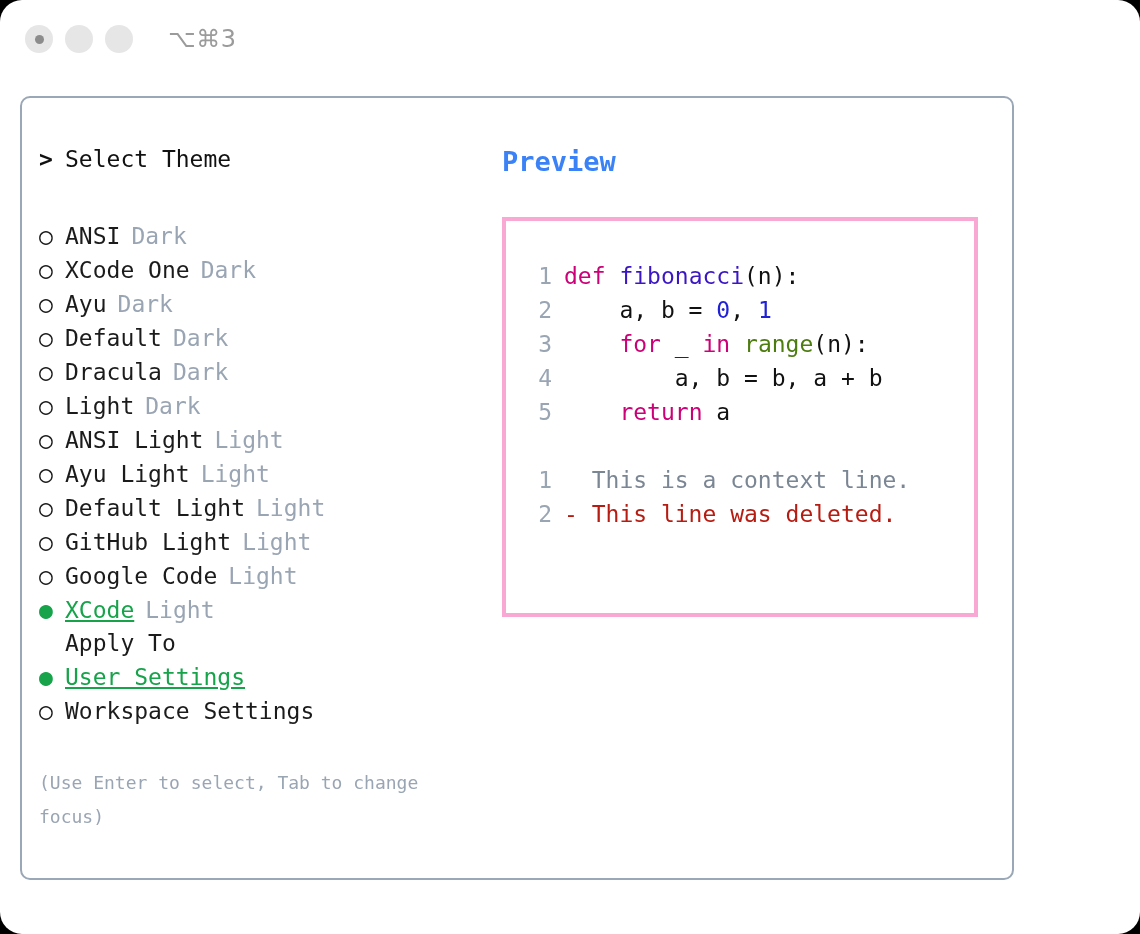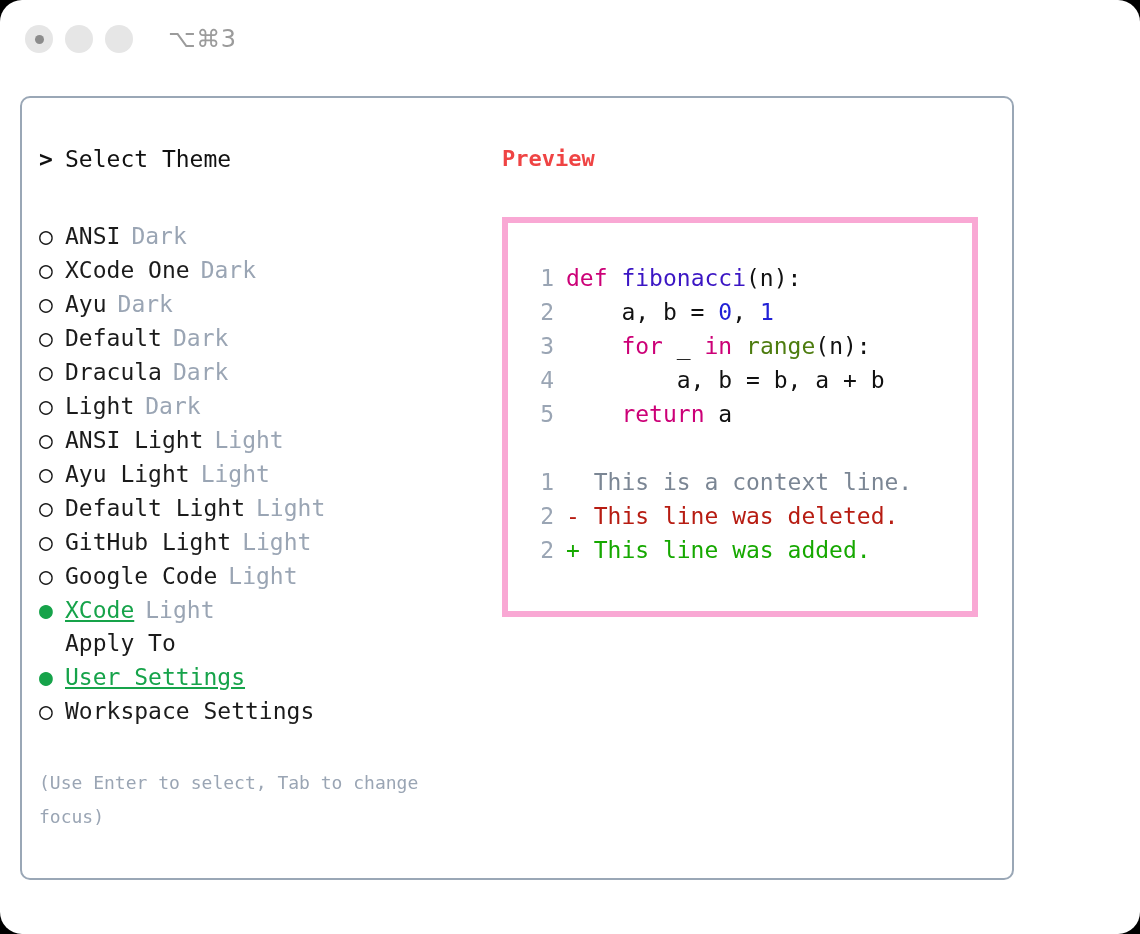--- a/index.html
+++ b/index.html
@@ -135,32 +135,32 @@
   }
 
   
   #right-col {
     position: absolute;
     left: 480px;
     top: 48px;
     width: 490px;
   }
   #preview-title {
-    font-size: 22px;
+    font-size: 27px;
     font-weight: bold;
-    color: #ef4444;
+    color: #3b82f6;
     height: 34px;
     white-space: pre;
   }
   #preview-panel {
     margin-top: 37px;
     width: 476px;
     height: 400px;
     box-sizing: border-box;
-    border: 6px solid #f9a8d4;
+    border: 4px solid #f9a8d4;
     background: #ffffff;
     position: relative;
   }
   #code-area {
     position: absolute;
     left: 20px;
     top: 38px;
     right: 8px;
   }
   .code-line {
@@ -257,20 +257,19 @@
           <div id="code-area">
               <div class="code-line"><span class="lineno">1</span><span class="tok-kw">def </span><span class="tok-fn">fibonacci</span><span class="tok-plain">(n):</span></div>
               <div class="code-line"><span class="lineno">2</span><span class="tok-plain">    a, b = </span><span class="tok-num">0</span><span class="tok-plain">, </span><span class="tok-num">1</span></div>
               <div class="code-line"><span class="lineno">3</span><span class="tok-plain">    </span><span class="tok-kw">for</span><span class="tok-plain"> _ </span><span class="tok-kw">in</span><span class="tok-plain"> </span><span class="tok-call">range</span><span class="tok-plain">(n):</span></div>
               <div class="code-line"><span class="lineno">4</span><span class="tok-plain">        a, b = b, a + b</span></div>
               <div class="code-line"><span class="lineno">5</span><span class="tok-plain">    </span><span class="tok-kw">return</span><span class="tok-plain"> a</span></div>
             </div>
           <div id="diff-area">
               <div class="code-line"><span class="lineno">1</span><span class="diff-ctx">  This is a context line.</span></div>
               <div class="code-line"><span class="lineno">2</span><span class="diff-del">- This line was deleted.</span></div>
-              <div class="code-line"><span class="lineno">2</span><span class="diff-add">+ This line was added.</span></div>
             </div>
         </div>
       </div>
 
     </div>
   </div>
 </div>
 
 </body></html>

